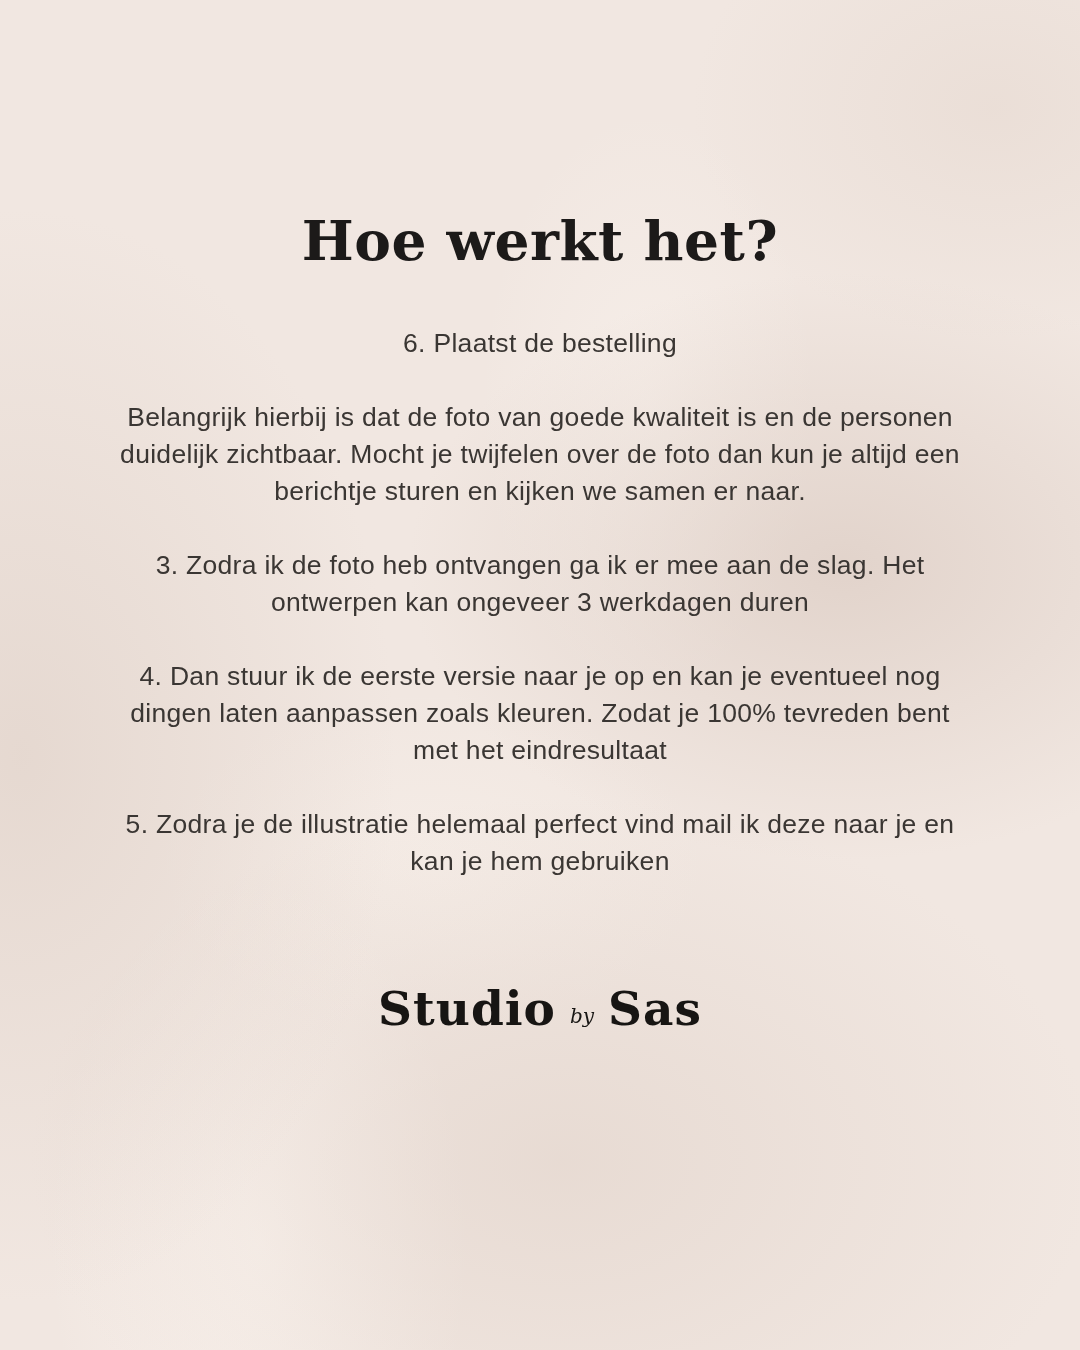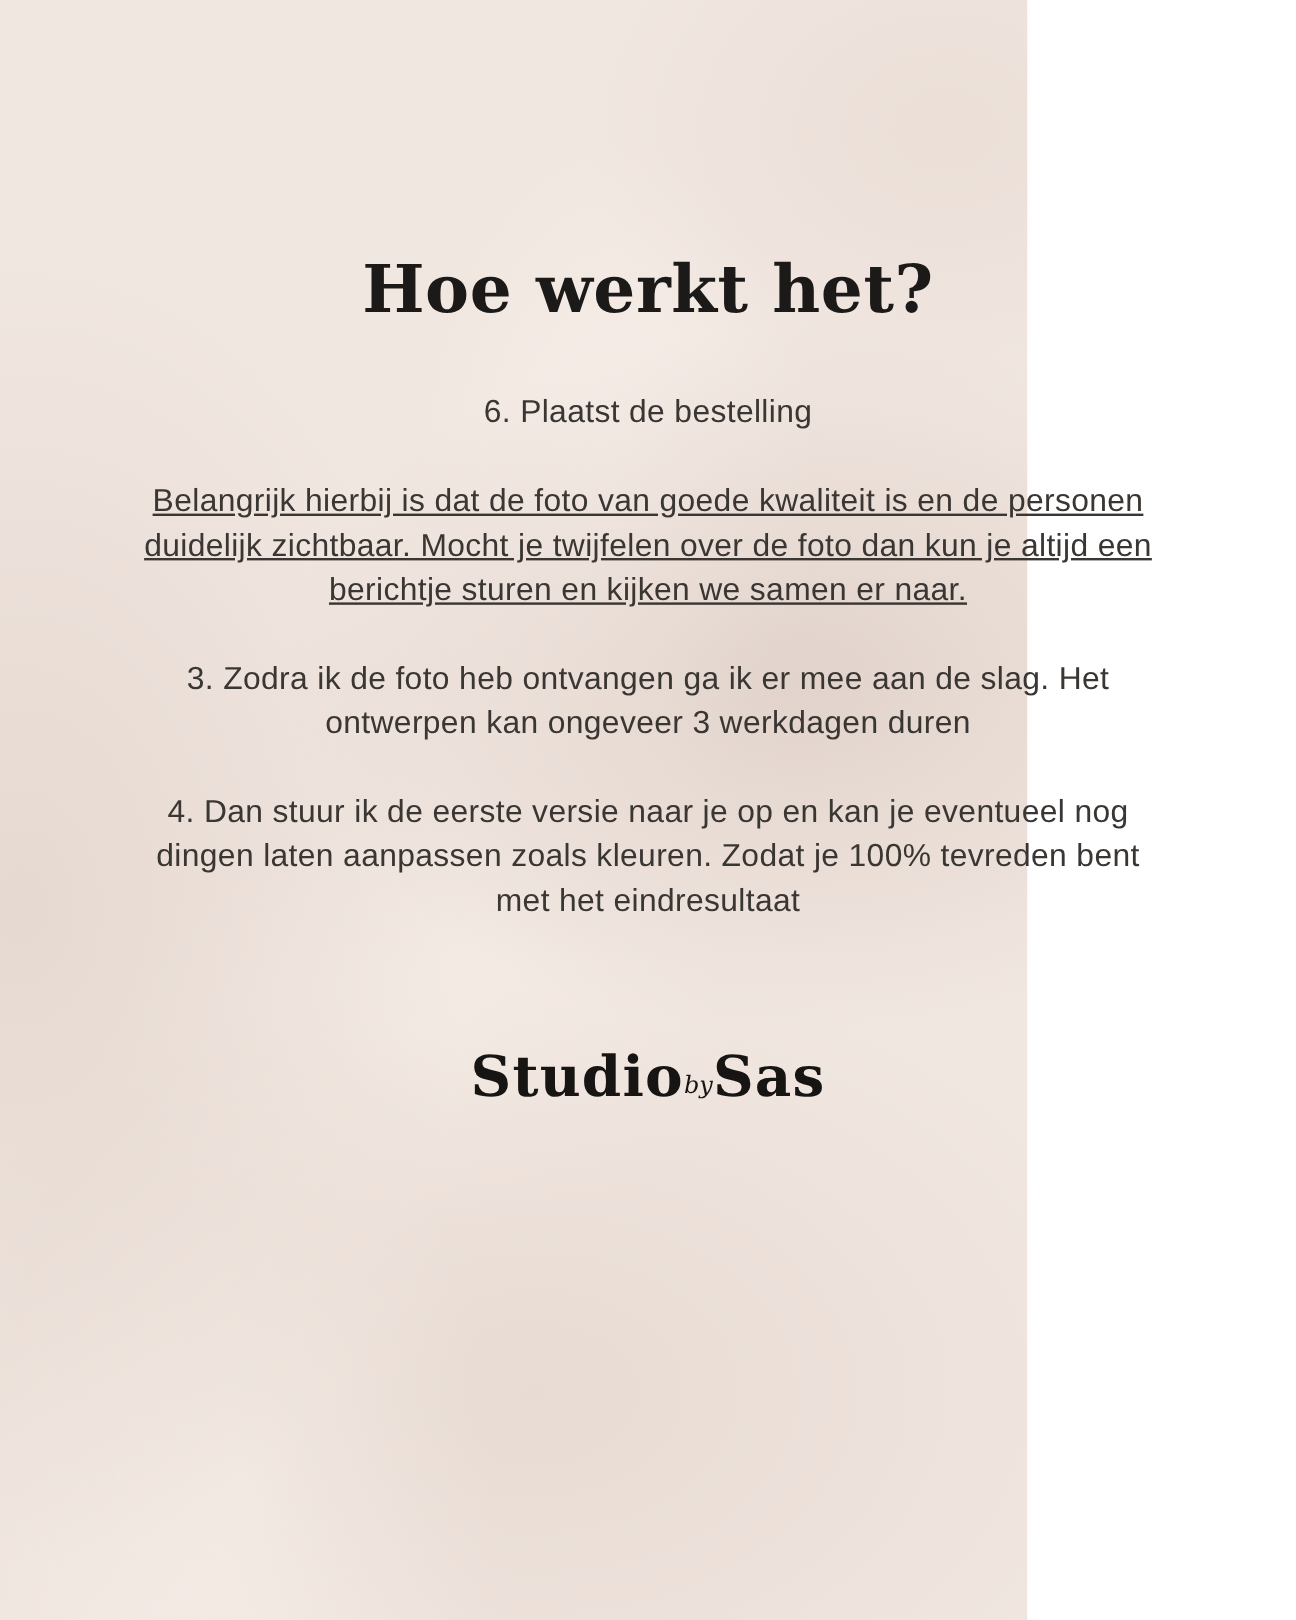--- a/index.html
+++ b/index.html
@@ -7,21 +7,21 @@
     padding: 0;
   }
   body {
     width: 1080px;
     height: 1350px;
     overflow: hidden;
     font-family: "Liberation Sans", sans-serif;
   }
   .canvas {
     position: relative;
-    width: 856px;
+    width: 1080px;
     height: 1350px;
     box-sizing: border-box;
     
     background-color: #f1e7e1;
     background-image:
       radial-gradient(ellipse 620px 420px at 78% 42%, rgba(213,195,185,0.55), transparent 70%),
       radial-gradient(ellipse 520px 760px at 2% 56%, rgba(218,202,192,0.50), transparent 72%),
       radial-gradient(ellipse 760px 520px at 52% 86%, rgba(220,204,194,0.45), transparent 70%),
       radial-gradient(ellipse 430px 330px at 92% 8%, rgba(228,214,205,0.50), transparent 70%),
       radial-gradient(ellipse 300px 520px at 24% 92%, rgba(250,243,238,0.85), transparent 70%),
@@ -54,21 +54,21 @@
     line-height: 37px;
     letter-spacing: 0.3px;
     color: #3a3633;
     margin: 0 0 37px 0;
     max-width: 885px;
   }
   .logo {
     margin-top: 64px;
     display: flex;
     align-items: baseline;
-    gap: 0;
+    gap: 14px;
     color: #171513;
   }
   .logo .word {
     font-family: "DejaVu Serif", "Liberation Serif", serif;
     font-weight: 700;
     font-size: 47px;
     letter-spacing: 1px;
   }
   .logo .by {
     font-family: "DejaVu Serif", "Liberation Serif", serif;
@@ -83,26 +83,27 @@
 <body>
 
 <div class="canvas">
   <div class="content">
 
     <h1 class="title">Hoe werkt het?</h1>
 
     <p class="step" style="max-width:600px;">6. Plaatst de bestelling</p>
 
 
-    <p class="step" style="max-width:860px;text-decoration:underline;">Belangrijk hierbij is dat de foto van goede kwaliteit is en de personen duidelijk zichtbaar. Mocht je twijfelen over de foto dan kun je altijd een berichtje sturen en kijken we samen er naar.</p>
+    <p class="step" style="max-width:860px;">Belangrijk hierbij is dat de foto van goede kwaliteit is en de personen duidelijk zichtbaar. Mocht je twijfelen over de foto dan kun je altijd een berichtje sturen en kijken we samen er naar.</p>
 
     <p class="step" style="max-width:800px;">3. Zodra ik de foto heb ontvangen ga ik er mee aan de slag. Het ontwerpen kan ongeveer 3 werkdagen duren</p>
 
     <p class="step" style="max-width:870px;">4. Dan stuur ik de eerste versie naar je op en kan je eventueel nog dingen laten aanpassen zoals kleuren. Zodat je 100% tevreden bent met het eindresultaat</p>
 
+    <p class="step" style="max-width:870px;">5. Zodra je de illustratie helemaal perfect vind mail ik deze naar je en kan je hem gebruiken</p>
 
 
     <div class="logo">
       <span class="word">Studio</span>
       <span class="by">by</span>
       <span class="word">Sas</span>
     </div>
 
   </div>
 </div>

